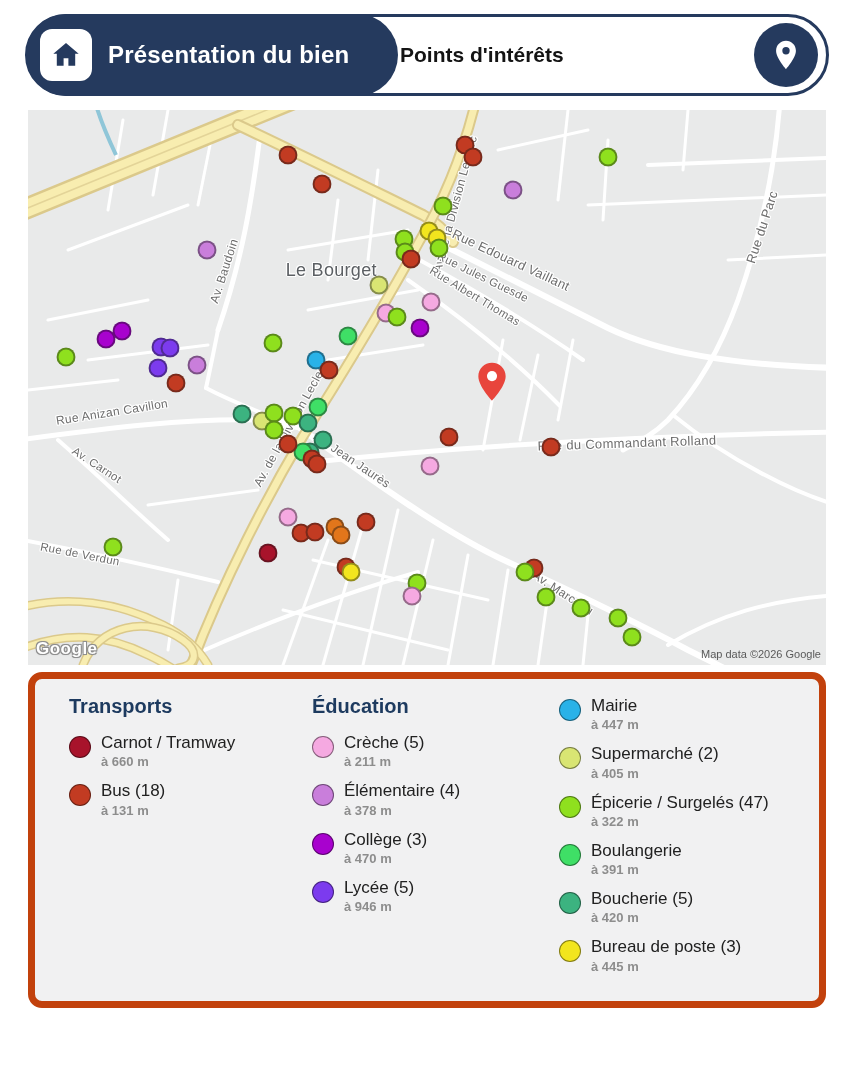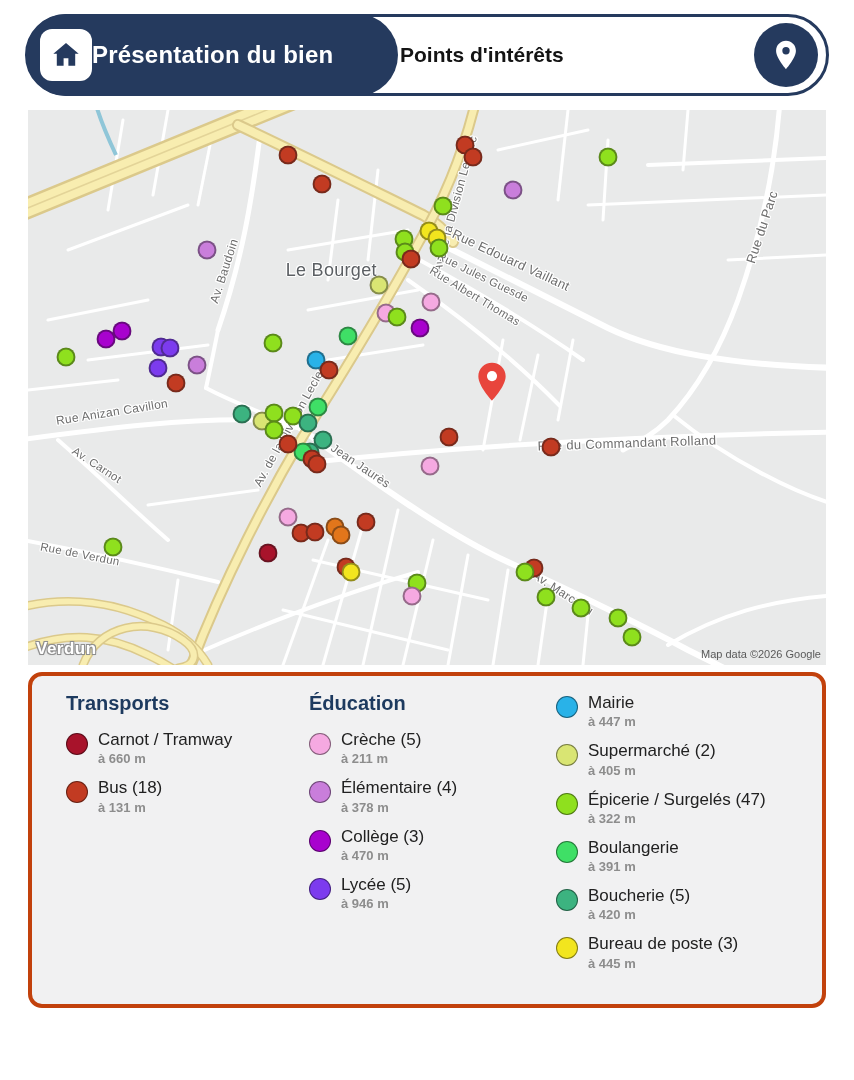--- a/index.html
+++ b/index.html
@@ -3,21 +3,21 @@
 <meta charset="utf-8">
 <style>
   html,body{margin:0;padding:0;background:#fff;}
   body{width:854px;height:1080px;position:relative;font-family:"Liberation Sans",sans-serif;overflow:hidden;}
 
   
   .header{position:absolute;left:25px;top:14px;width:804px;height:82px;
     background:#fff;border:3px solid #253a5e;border-radius:46px;box-sizing:border-box;
     display:flex;align-items:center;}
   .header-left{position:absolute;left:-2px;top:-3px;height:82px;width:372px;
-    background:#253a5e;border-radius:46px;display:flex;align-items:center;gap:0;padding-left:14px;box-sizing:border-box;}
+    background:#253a5e;border-radius:46px;display:flex;align-items:center;gap:16px;padding-left:14px;box-sizing:border-box;}
   .home-badge{width:52px;height:52px;background:#fff;border-radius:12px;display:flex;align-items:center;justify-content:center;flex:0 0 auto;}
   .header-title{color:#fff;font-size:24px;font-weight:700;letter-spacing:.2px;white-space:nowrap;}
   .header-tab{position:absolute;left:372px;right:90px;text-align:left;color:#141414;font-size:21px;font-weight:700;}
   .pin-badge{position:absolute;right:8px;top:6px;width:64px;height:64px;border-radius:50%;background:#253a5e;
     display:flex;align-items:center;justify-content:center;}
 
   
   .map{position:absolute;left:28px;top:110px;width:798px;height:555px;background:#e9eaea;overflow:hidden;}
   .map svg.roads{position:absolute;left:0;top:0;}
   .city-label{position:absolute;transform:translate(-50%,-50%);font-size:18px;color:#5b5f63;font-weight:400;letter-spacing:.3px;
@@ -26,21 +26,21 @@
     text-shadow:1px 0 0 #fff,-1px 0 0 #fff,0 1px 0 #fff,0 -1px 0 #fff,1px 1px 0 #fff,-1px -1px 0 #fff,1px -1px 0 #fff,-1px 1px 0 #fff;}
   .marker{position:absolute;width:19px;height:19px;border-radius:50%;border:2px solid rgba(20,20,20,.42);
     box-sizing:border-box;transform:translate(-50%,-50%);}
   .property-pin{position:absolute;transform:translate(-50%,-100%);z-index:30;}
   .google-logo{position:absolute;left:8px;bottom:6px;font-size:17px;font-weight:700;color:#fff;letter-spacing:.5px;
     text-shadow:-1px -1px 0 #8f8f8f,1px -1px 0 #8f8f8f,-1px 1px 0 #8f8f8f,1px 1px 0 #8f8f8f,0 0 3px rgba(0,0,0,.25);}
   .attribution{position:absolute;right:5px;bottom:5px;font-size:11px;color:#5a5a5a;}
 
   
   .legend{position:absolute;left:28px;top:672px;width:798px;height:336px;background:#f1f1f2;
-    border:4px solid #c2410c;border-radius:14px;box-sizing:border-box;
+    border:7px solid #c2410c;border-radius:14px;box-sizing:border-box;
     padding:16px 10px 0 34px;display:grid;grid-template-columns:243px 247px 1fr;}
   .legend h3{margin:0 0 14px 0;font-size:20px;color:#1d3a5f;font-weight:700;}
   .legend-item{display:flex;align-items:flex-start;margin-bottom:11px;}
   .legend-dot{width:22px;height:22px;border-radius:50%;border:1.5px solid rgba(0,0,0,.45);box-sizing:border-box;
     margin:4px 10px 0 0;flex:0 0 auto;}
   .legend-label{font-size:17px;color:#212121;line-height:1.25;}
   .legend-dist{font-size:13px;color:#8d8d8d;font-weight:600;margin-top:1px;}
 </style>
 </head>
 <body>
@@ -235,21 +235,21 @@
       <div class="marker" style="left: 75.7%; top: 95%; background: rgb(143, 224, 30);"></div>
     </div>
 
   <div class="property-pin" id="property-pin" style="left: 58.1%; top: 53.7%;">
     <svg width="42" height="46" viewBox="0 0 24 24">
       <path id="pin-path" d="M12 1.5C7.6 1.5 4.2 4.9 4.2 9.3c0 5.8 7.8 13.9 7.8 13.9s7.8-8.1 7.8-13.9c0-4.4-3.4-7.8-7.8-7.8z" fill="#e8453c"></path>
       <circle cx="12" cy="9.2" r="2.9" fill="#ffffff"></circle>
     </svg>
   </div>
 
-  <span class="google-logo">Verdun</span>
+  <span class="google-logo">Google</span>
   <span class="attribution">Map data ©2026 Google</span>
 </div>
 
 <div class="legend" id="legend">
     <div>
       <h3>Transports</h3>
       <div class="legend-item">
         <span class="legend-dot" style="background: rgb(168, 19, 43);"></span>
         <div>
           <div class="legend-label">Carnot / Tramway</div>

